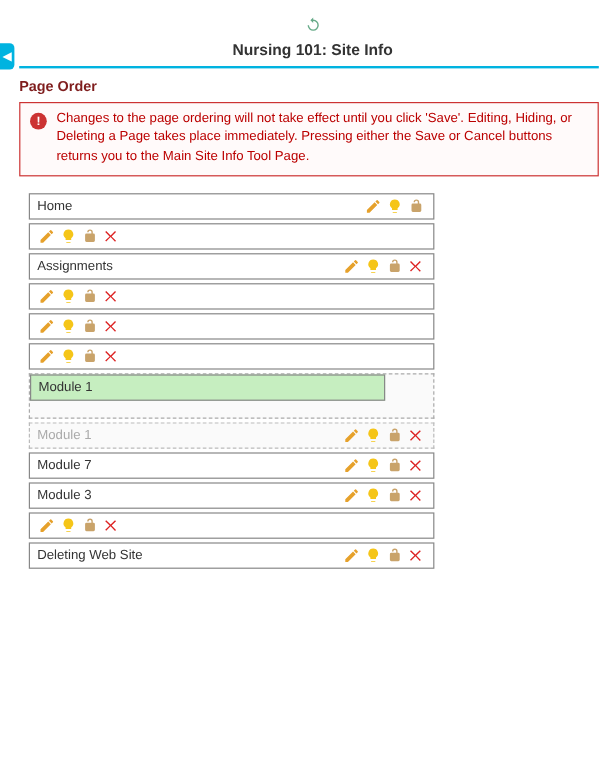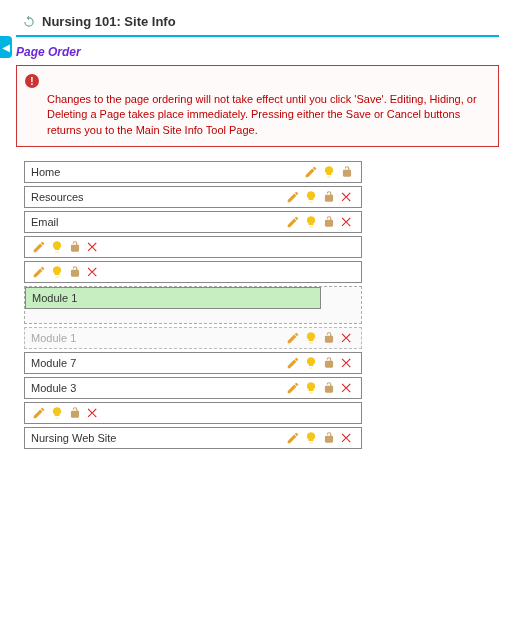--- a/index.html
+++ b/index.html
@@ -12,48 +12,49 @@
     position: relative;
   }
   .page { padding: 10px 12px 20px 16px; }
   .titlebar {
     display: flex;
     align-items: center;
     gap: 6px;
     padding: 4px 0 6px 6px;
     border-bottom: 2px solid #00b3e0;
     margin-bottom: 8px;
+    flex-direction: column;
   }
   .titlebar .refresh-icon { width:14px; height:14px; color:#6a8; }
   .titlebar h1 { font-size: 13px; font-weight: bold; color:#333; }
   .side-tab {
     position:absolute; left:0; top:36px;
     width:12px; height:22px;
     background:#00b3e0;
     border-radius:0 4px 4px 0;
     display:flex; align-items:center; justify-content:center;
     color:#fff; font-size:10px;
   }
-  .section-title { font-weight:bold; font-size:12px; color:#6d28d9; margin:4px 0 6px 0;font-style:italic;}
+  .section-title { font-weight:bold; font-size:12px; color:#7f1d1d; margin:4px 0 6px 0;}
   .alert {
     border:1px solid #c33;
     background:#fffafa;
     padding:6px 8px 8px 8px;
     margin-bottom:14px;
     display:flex;
     gap:8px;
     align-items:flex-start;
   }
   .alert .alert-icon {
     width:14px; height:14px; border-radius:50%;
     background:#c33; color:#fff; font-size:10px; font-weight:bold;
     display:flex; align-items:center; justify-content:center;
     flex:0 0 14px; margin-top:2px;
   }
-  .alert .msg { color:#b00; line-height:1.4;margin-top:20px; }
+  .alert .msg { color:#b00; line-height:1.4; }
   .rows { margin-left:8px; }
   .row {
     display:flex; align-items:center;
     width:338px;
     border:1px solid #888;
     background:#fff;
     padding:2px 6px;
     margin-bottom:3px;
     position:relative;
     gap:16px;
@@ -151,46 +152,69 @@
           </span>
       <span class="icon-btn lock">
             <svg width="14" height="14">
               <use href="#i-lock"></use>
             </svg>
           </span>
 
     </span>
   </div>
       <div class="row">
-    <span class="label">Resources</span>
-    <span class="actions">
-      <span class="icon-btn pencil">
-            <svg width="14" height="14">
-              <use href="#i-pencil"></use>
-            </svg>
-          </span>
-      <span class="icon-btn bulb">
-            <svg width="14" height="14">
-              <use href="#i-bulb"></use>
-            </svg>
-          </span>
-      <span class="icon-btn lock">
-            <svg width="14" height="14">
-              <use href="#i-lock"></use>
-            </svg>
-          </span>
-      <span class="icon-btn del">
-            <svg width="14" height="14">
-              <use href="#i-del"></use>
-            </svg>
-          </span>
-    </span>
-  </div>
-      <div class="row">
-    <span class="label">Email</span>
+    <span class="actions">
+      <span class="icon-btn pencil">
+            <svg width="14" height="14">
+              <use href="#i-pencil"></use>
+            </svg>
+          </span>
+      <span class="icon-btn bulb">
+            <svg width="14" height="14">
+              <use href="#i-bulb"></use>
+            </svg>
+          </span>
+      <span class="icon-btn lock">
+            <svg width="14" height="14">
+              <use href="#i-lock"></use>
+            </svg>
+          </span>
+      <span class="icon-btn del">
+            <svg width="14" height="14">
+              <use href="#i-del"></use>
+            </svg>
+          </span>
+    </span>
+  </div>
+      <div class="row">
+    <span class="label">Assignments</span>
+    <span class="actions">
+      <span class="icon-btn pencil">
+            <svg width="14" height="14">
+              <use href="#i-pencil"></use>
+            </svg>
+          </span>
+      <span class="icon-btn bulb">
+            <svg width="14" height="14">
+              <use href="#i-bulb"></use>
+            </svg>
+          </span>
+      <span class="icon-btn lock">
+            <svg width="14" height="14">
+              <use href="#i-lock"></use>
+            </svg>
+          </span>
+      <span class="icon-btn del">
+            <svg width="14" height="14">
+              <use href="#i-del"></use>
+            </svg>
+          </span>
+    </span>
+  </div>
+      <div class="row">
     <span class="actions">
       <span class="icon-btn pencil">
             <svg width="14" height="14">
               <use href="#i-pencil"></use>
             </svg>
           </span>
       <span class="icon-btn bulb">
             <svg width="14" height="14">
               <use href="#i-bulb"></use>
             </svg>
@@ -353,21 +377,21 @@
             </svg>
           </span>
       <span class="icon-btn del">
             <svg width="14" height="14">
               <use href="#i-del"></use>
             </svg>
           </span>
     </span>
   </div>
       <div class="row">
-    <span class="label">Nursing Web Site</span>
+    <span class="label">Deleting Web Site</span>
     <span class="actions">
       <span class="icon-btn pencil">
             <svg width="14" height="14">
               <use href="#i-pencil"></use>
             </svg>
           </span>
       <span class="icon-btn bulb">
             <svg width="14" height="14">
               <use href="#i-bulb"></use>
             </svg>

